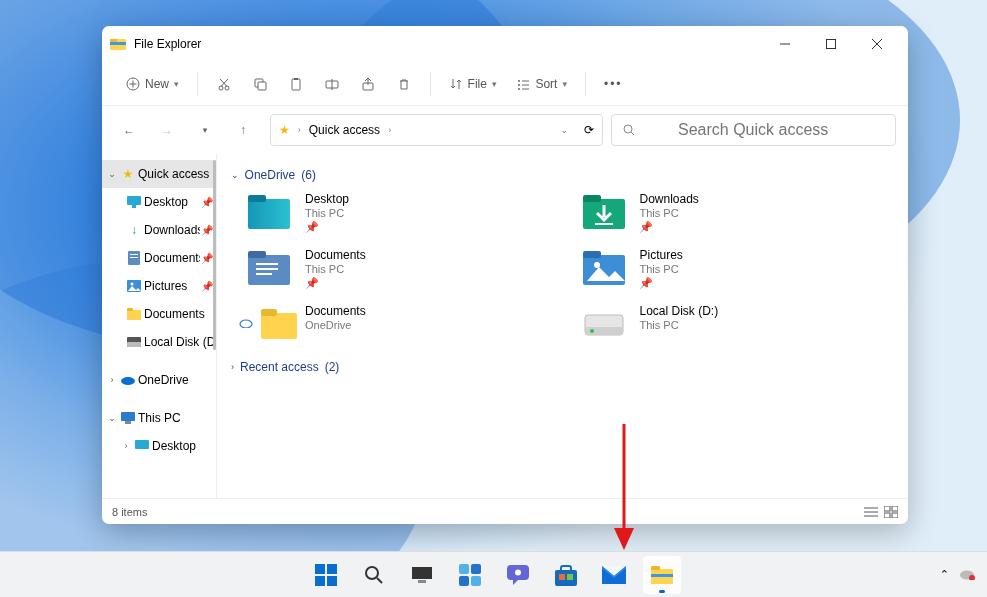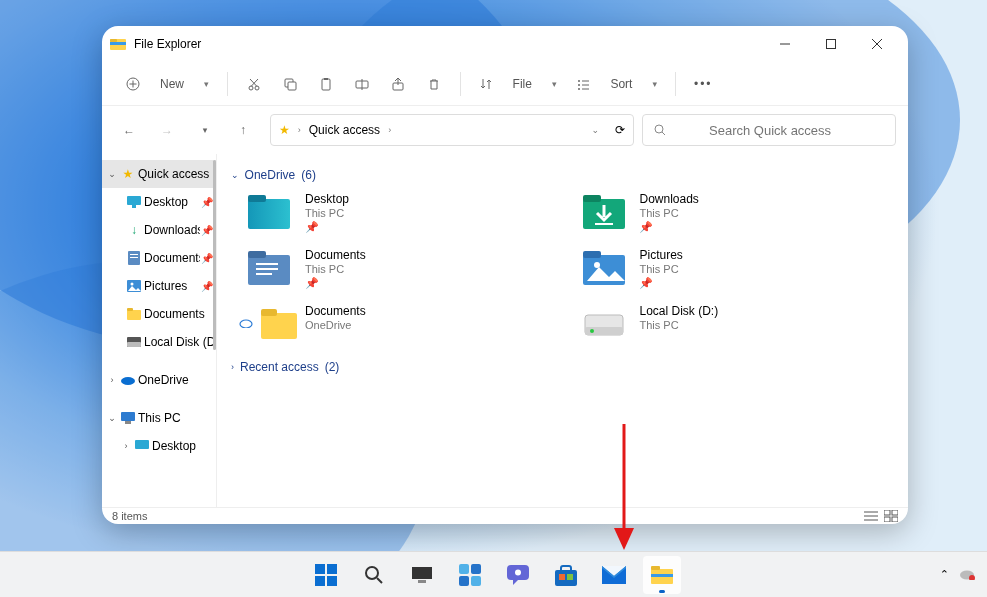--- a/index.html
+++ b/index.html
@@ -5,39 +5,39 @@
   * { box-sizing: border-box; margin: 0; padding: 0; }
   body {
     font-family: 'Segoe UI', Tahoma, sans-serif;
     font-size: 12px;
     width: 987px; height: 597px;
     background: radial-gradient(ellipse 600px 400px at 30% 30%, #2b7bd6 0%, #3e8ae0 30%, #5a9ae5 50%, #b3d4f0 80%, #d6e8f7 100%);
     overflow: hidden; position: relative;
   }
   .window {
     position: absolute; left: 102px; top: 26px; width: 806px; height: 498px;
-    background: #fff; border-radius: 16px; box-shadow: 0 8px 30px rgba(0,0,0,.25);
+    background: #fff; border-radius: 7px; box-shadow: 0 8px 30px rgba(0,0,0,.25);
     display: flex; flex-direction: column; overflow: hidden;
   }
   .titlebar { height: 36px; display: flex; align-items: center; padding: 0 8px; }
   .titlebar .icon { width: 16px; height: 16px; margin-right: 8px; }
   .titlebar .title { font-size: 12px; }
   .titlebar .spacer { flex: 1; }
   .winbtn { width: 46px; height: 36px; display:flex; align-items:center; justify-content:center; color:#333; }
   .toolbar { height: 44px; display: flex; align-items: center; padding: 0 16px; gap: 4px; border-bottom: 1px solid #eee; }
-  .tbtn { height: 32px; min-width: 32px; display:flex; align-items:center; justify-content:center; padding:0 8px; border-radius:4px; color:#555; gap:20px; }
+  .tbtn { height: 32px; min-width: 32px; display:flex; align-items:center; justify-content:center; padding:0 8px; border-radius:4px; color:#555; gap:5px; }
   .tbtn .chev { font-size:9px; color:#777; }
   .sep { width:1px; height:24px; background:#e3e3e3; margin:0 6px; }
   .navrow { height: 48px; display:flex; align-items:center; padding: 0 12px; gap:8px; }
   .navbtn { width:30px; height:30px; display:flex; align-items:center; justify-content:center; color:#666; }
   .addressbar { flex:3; height:32px; border:1px solid #ddd; border-radius:4px; display:flex; align-items:center; padding:0 8px; gap:8px; position:relative; margin-left:4px; }
   .addressbar .chev { font-size:9px; color:#777; }
   .addressbar .refresh { margin-left:auto; }
   .searchbar { flex:2; height:32px; border:1px solid #ddd; border-radius:4px; display:flex; align-items:center; padding:0 10px; gap:8px; color:#888; }
-  .searchbar input { border:none; outline:none; font-size:13px; flex:1; background:transparent;margin-left:34px; }
+  .searchbar input { border:none; outline:none; font-size:16px; flex:1; background:transparent;margin-left:34px; }
   .body { flex:1; display:flex; overflow:hidden; }
   .sidebar { width:115px; border-right: 1px solid #eee; overflow:hidden; position:relative; }
   .tree { padding-top:6px; }
   .titem { height:28px; display:flex; align-items:center; gap:2px; padding-left:4px; white-space:nowrap; overflow:hidden; }
   .titem .exp { width:12px; font-size:9px; color:#555; text-align:center; }
   .titem .ticon { width:16px; height:16px; flex-shrink:0; display:flex; align-items:center; justify-content:center; }
   .titem .tlabel { font-size:12px; overflow:hidden; text-overflow:clip; }
   .titem.active { background:#e6e6e6; }
   .titem .pin { margin-left:auto; margin-right:2px; color:#999; font-size:10px; }
   .titem.sub { padding-left:24px; }
@@ -46,21 +46,21 @@
   .content { flex:1; padding: 10px 14px; overflow:auto; position:relative; }
   .group-header { display:flex; align-items:center; gap:6px; color:#1e3f8a; font-size:12px; margin:4px 0 8px; }
   .group-header .gchev { font-size:9px; }
   .folders-grid { display:grid; grid-template-columns: 1fr 1fr; column-gap:20px; row-gap:12px; margin-left:14px; margin-bottom:16px; }
   .folder-item { display:flex; align-items:flex-start; gap:12px; }
   .ficon { width:48px; height:42px; flex-shrink:0; display:flex; align-items:center; justify-content:center; }
   .fmeta { display:flex; flex-direction:column; margin-top:2px; }
   .fname { font-size:12px; color:#000; }
   .fsub { font-size:11px; color:#777; margin-top:1px; }
   .fpin { color:#aaa; font-size:11px; margin-top:2px; }
-  .statusbar { height:17px; border-top:1px solid #eee; display:flex; align-items:center; padding:0 10px; font-size:11px; color:#555; }
+  .statusbar { height:26px; border-top:1px solid #eee; display:flex; align-items:center; padding:0 10px; font-size:11px; color:#555; }
   .statusbar .spacer { flex:1; }
   .viewicons { display:flex; gap:6px; }
   .taskbar { position:absolute; left:0; bottom:0; width:100%; height:46px; background:#f1f2f3; border-top:1px solid #ddd; display:flex; align-items:center; justify-content:center; }
   .taskbar .apps { display:flex; gap:10px; }
   .taskapp { width:38px; height:38px; display:flex; align-items:center; justify-content:center; border-radius:4px; position:relative; }
   .taskapp.active { background:#fdfdfd; }
   .taskapp.active::after { content:""; position:absolute; bottom:1px; left:50%; transform:translateX(-50%); width:6px; height:3px; background:#0a63c7; border-radius:2px; }
   .systray { position:absolute; right:12px; display:flex; align-items:center; gap:10px; }
   .arrow-annotation { position:absolute; left:612px; top:424px; pointer-events:none; }
   svg { display:block; }

